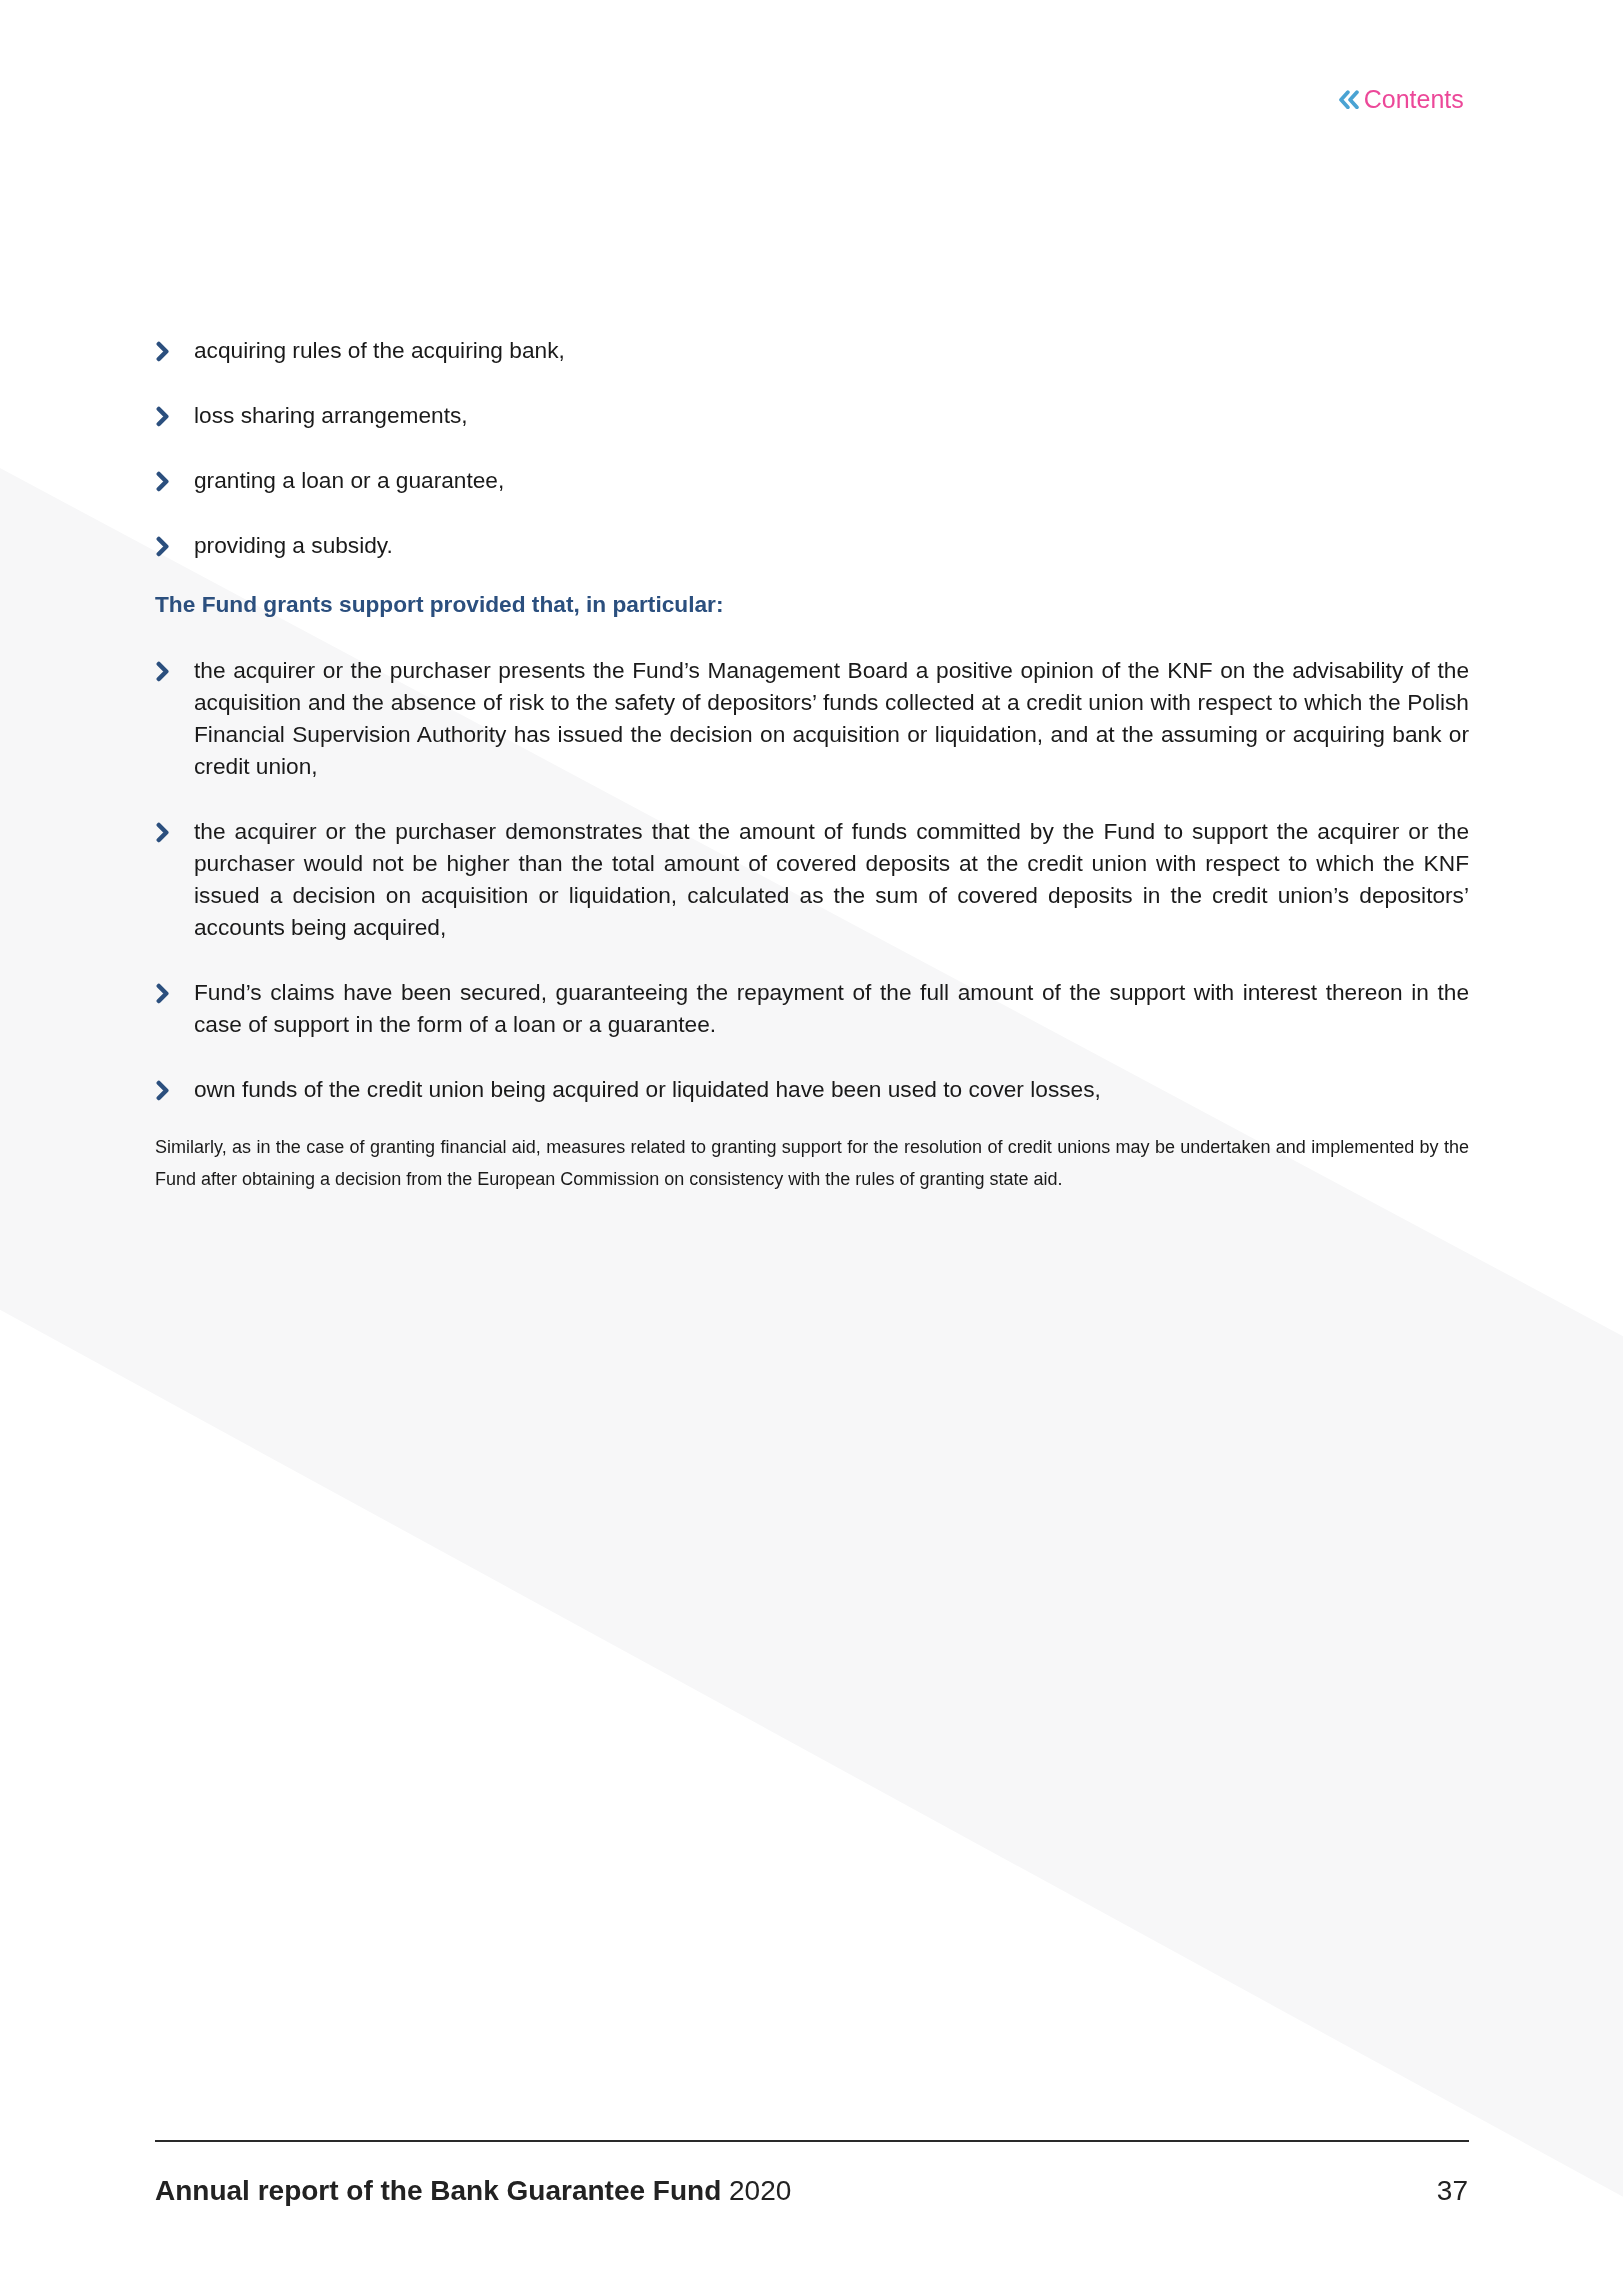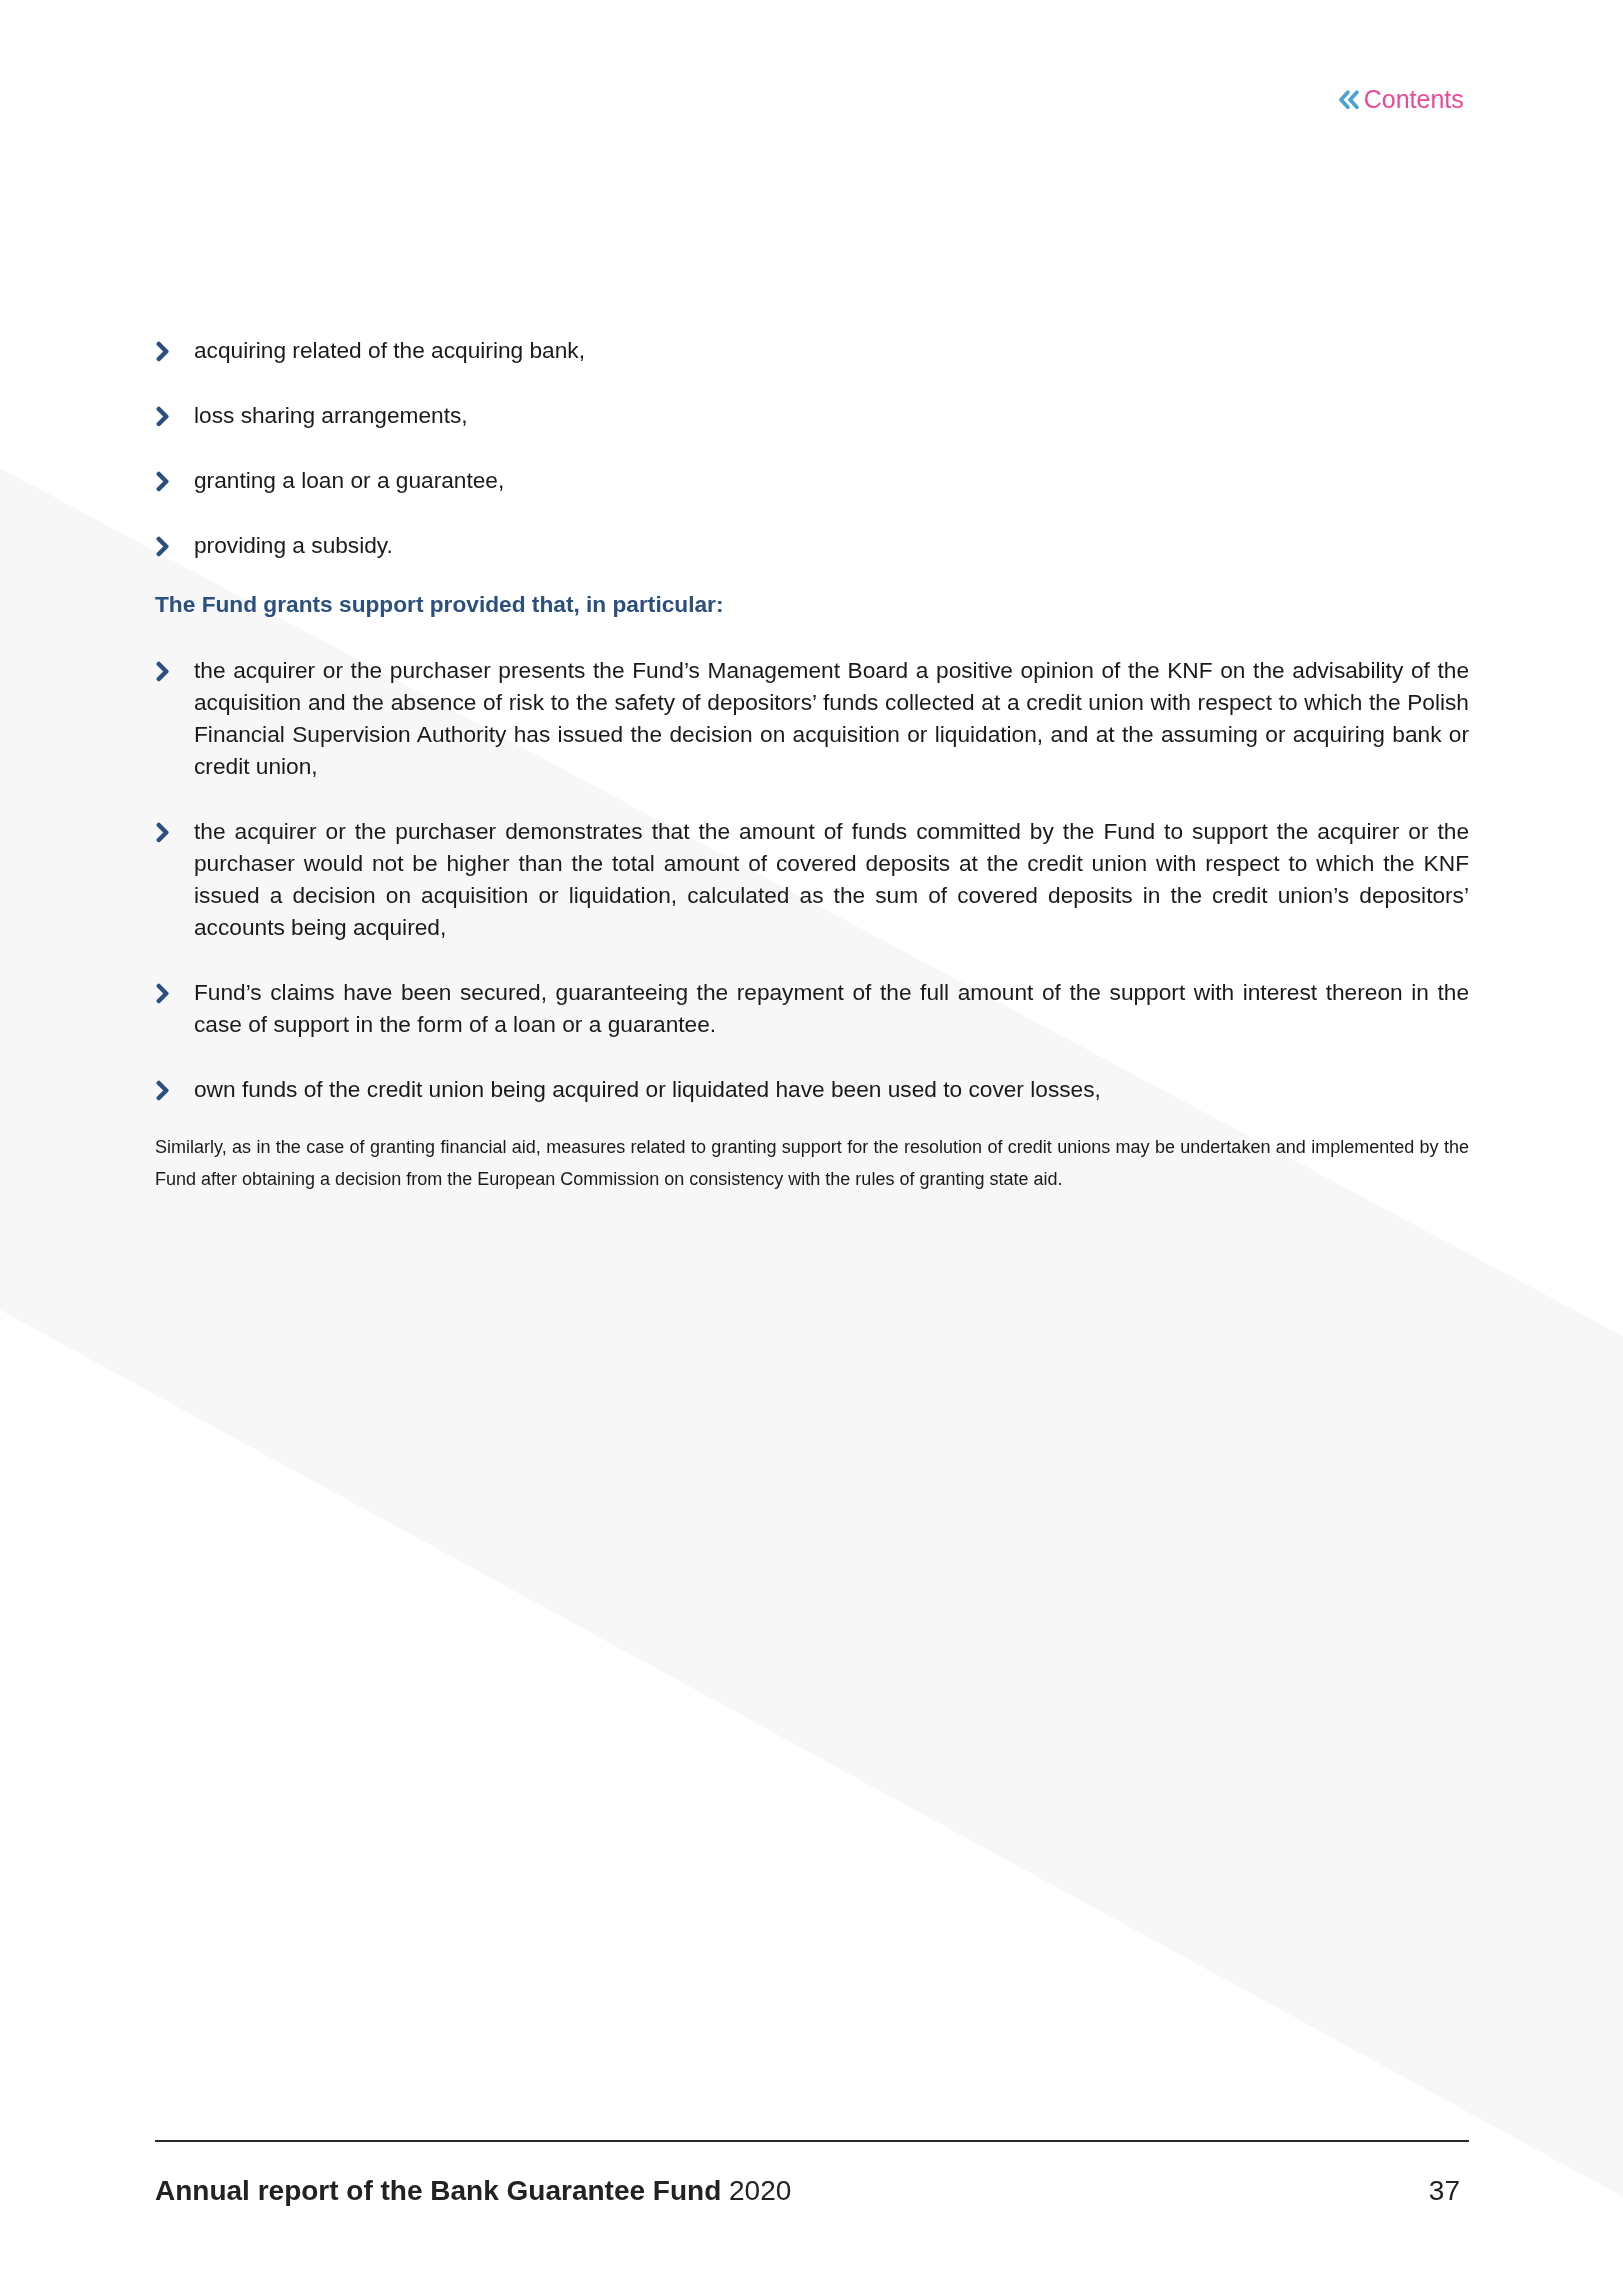--- a/index.html
+++ b/index.html
@@ -92,21 +92,21 @@
       left: 155px;
       top: 2175px;
       font-size: 28px;
       color: #222222;
       z-index: 2;
       white-space: nowrap;
     }
     .footer-title b { font-weight: bold; }
     .page-number {
       position: absolute;
-      right: 163px;
+      right: 155px;
       top: 2175px;
       font-size: 28px;
       color: #222222;
       z-index: 2;
     }
   </style>
 </head>
 <body>
 
 <svg class="bg-band" viewBox="0 0 2150 3040" preserveAspectRatio="none">
@@ -123,21 +123,21 @@
   <span>Contents</span>
 </a>
 
 <div class="content">
 
   <ul class="bullets first-list">
     <li>
       <svg class="chev" viewBox="0 0 22 28">
           <polyline points="5,4 15,14 5,24" fill="none" stroke="#2b4f7e" stroke-width="6" stroke-linecap="round" stroke-linejoin="round"></polyline>
         </svg>
-      <span>acquiring related of the acquiring bank,</span>
+      <span>acquiring rules of the acquiring bank,</span>
     </li>
     <li>
       <svg class="chev" viewBox="0 0 22 28">
           <polyline points="5,4 15,14 5,24" fill="none" stroke="#2b4f7e" stroke-width="6" stroke-linecap="round" stroke-linejoin="round"></polyline>
         </svg>
       <span>loss sharing arrangements,</span>
     </li>
     <li>
       <svg class="chev" viewBox="0 0 22 28">
           <polyline points="5,4 15,14 5,24" fill="none" stroke="#2b4f7e" stroke-width="6" stroke-linecap="round" stroke-linejoin="round"></polyline>

